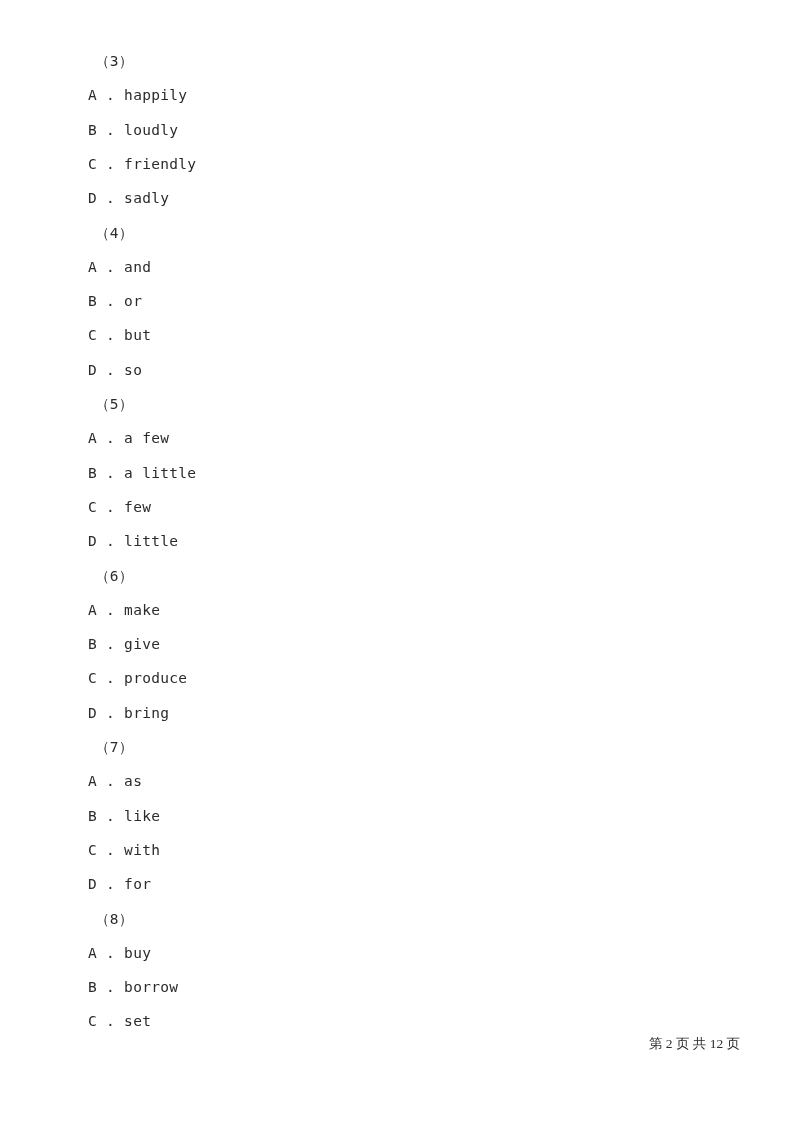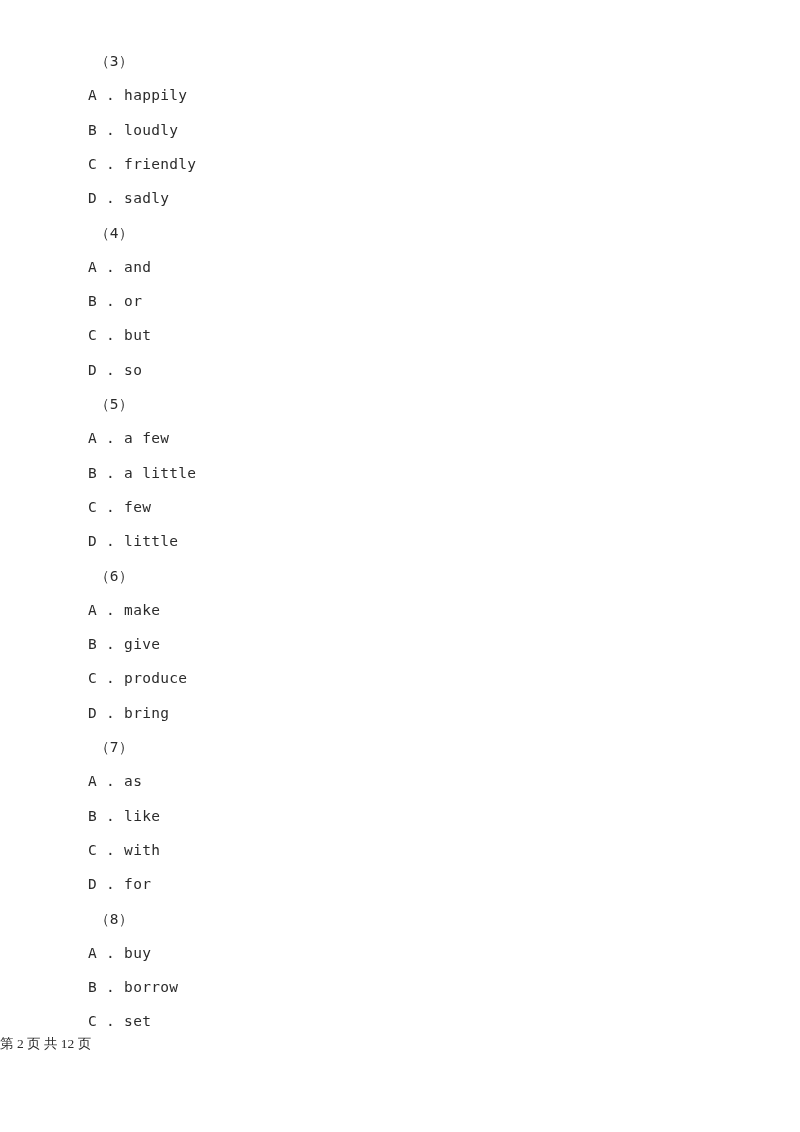--- a/index.html
+++ b/index.html
@@ -42,21 +42,21 @@
     color: #2b2b2b;
   }
   .opt {
     padding-left: 88px;
     color: #2b2b2b;
   }
   .footer {
     position: absolute;
     left: 0;
     width: 740px;
-    text-align: left;
+    text-align: right;
     font-size: 13.5px;
     line-height: 20px;
     color: #2b2b2b;
     font-family: "Liberation Serif", "DejaVu Serif", serif;
     white-space: pre;
   }
 </style>
 </head>
 <body>
 

